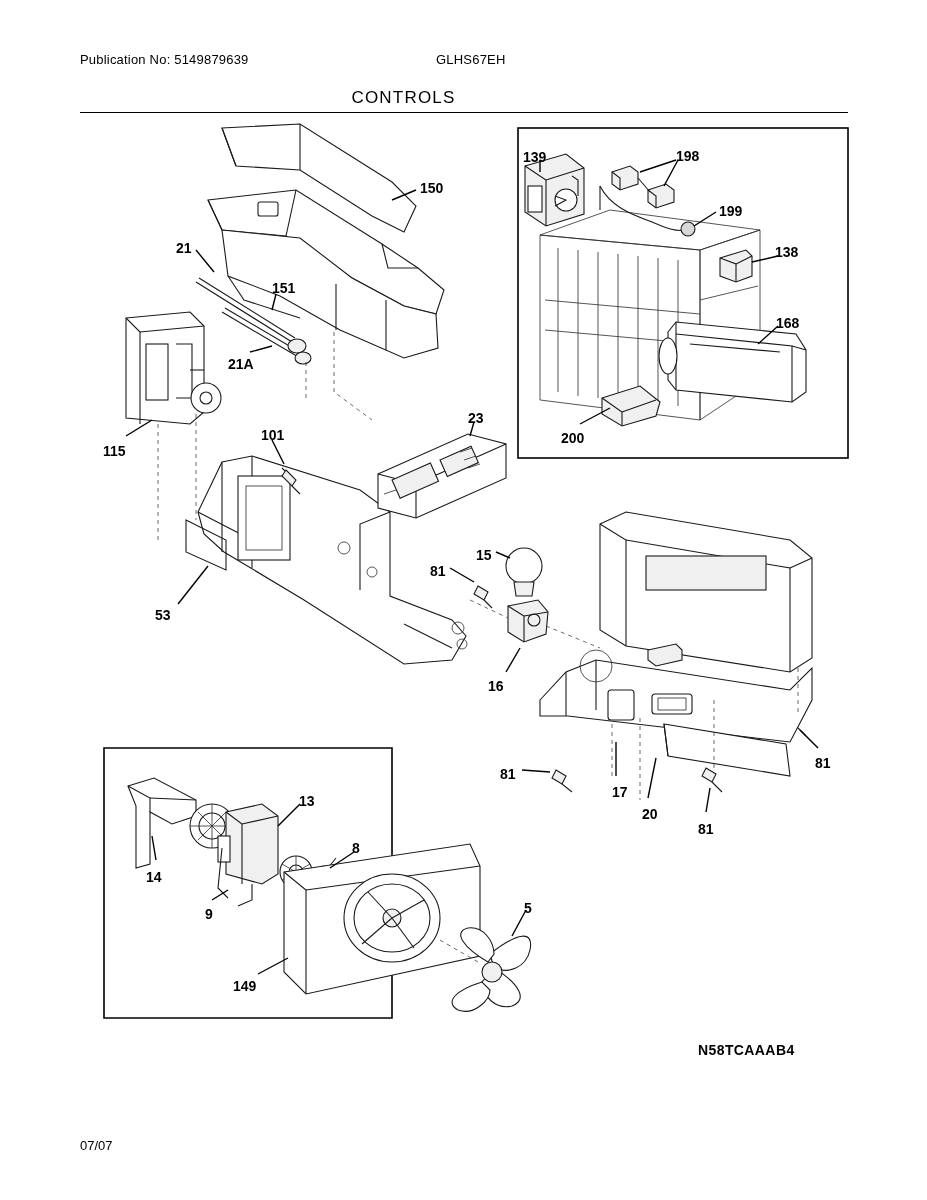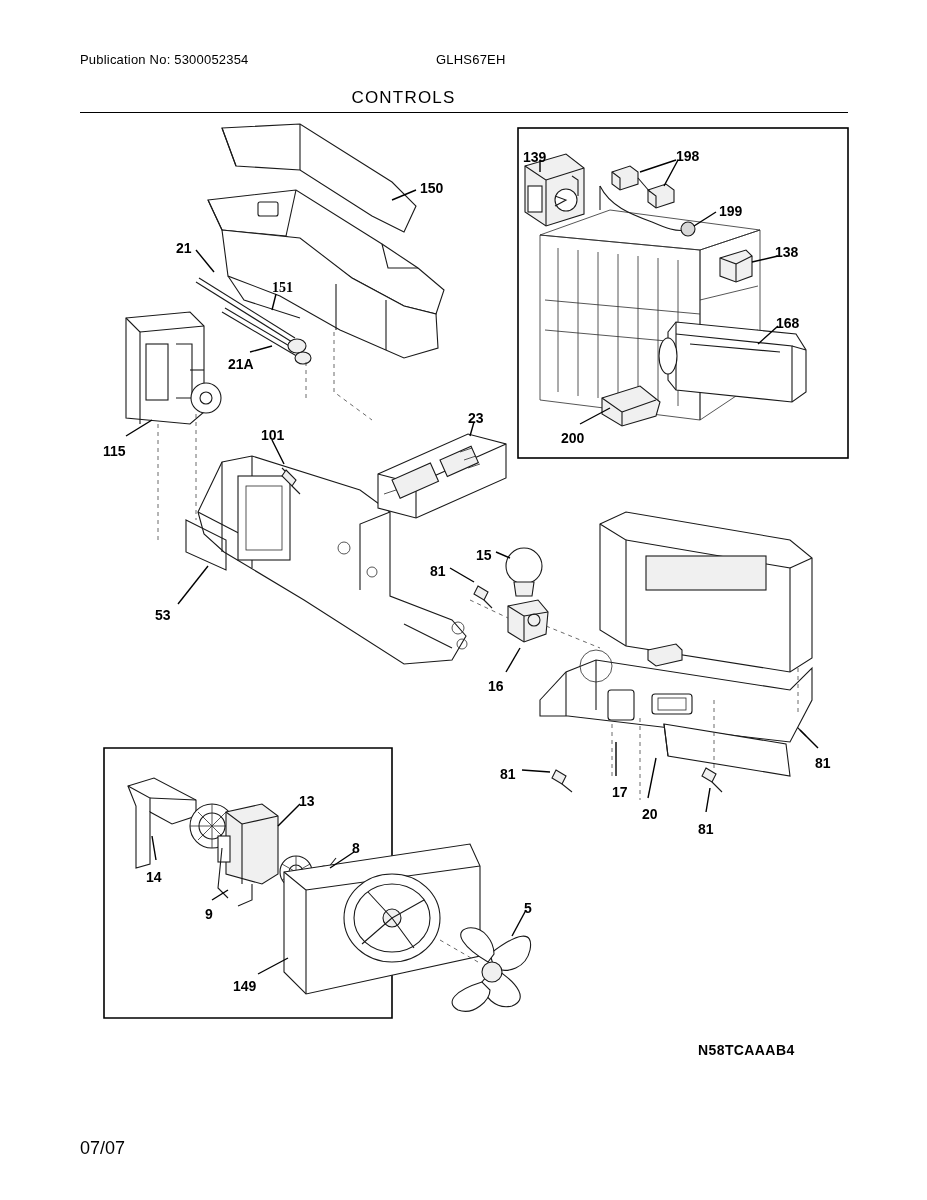--- a/index.html
+++ b/index.html
@@ -50,21 +50,21 @@
     left: 80px;
     top: 112px;
     width: 768px;
     height: 1px;
     background: #000000;
   }
   .footer-date {
     position: absolute;
     left: 80px;
     top: 1138px;
-    font-size: 18px;
+    font-size: 13px;
   }
   .footer-page {
     position: absolute;
     left: 0;
     top: 1138px;
     width: 927px;
     text-align: center;
     font-size: 13px;
   }
   .diagram-code {
@@ -96,21 +96,21 @@
   .art .fillw { fill: #ffffff; stroke: #1a1a1a; stroke-width: 1.1; }
   .art .fillg { fill: #f0f0f0; stroke: #1a1a1a; stroke-width: 1.1; }
   .art .filld { fill: #d8d8d8; stroke: #1a1a1a; stroke-width: 1.1; }
   .art .lead { fill: none; stroke: #000; stroke-width: 1.4; }
 </style>
 </head>
 <body>
 
 <div class="page">
 
-  <div class="hdr-pub">Publication No: 5300052354</div>
+  <div class="hdr-pub">Publication No: 5149879639</div>
   <div class="hdr-model">GLHS67EH</div>
   <div class="hdr-title">CONTROLS</div>
   <div class="hdr-rule"></div>
 
   <svg class="art" viewBox="0 0 927 1200">
 
     <rect class="box" x="518" y="128" width="330" height="330"></rect>
 
     <path class="ln-thin" d="M540 235 L540 400 L700 420 L700 250 Z"></path>
     <path class="ln-thin" d="M540 235 L610 210 L760 230 L700 250 Z"></path>
@@ -324,21 +324,21 @@
     <path class="lead" d="M300 804 L278 826"></path>
     <path class="lead" d="M156 860 L152 836"></path>
     <path class="lead" d="M212 900 L228 890"></path>
     <path class="lead" d="M354 852 L330 868"></path>
     <path class="lead" d="M258 974 L288 958"></path>
     <path class="lead" d="M526 910 L512 936"></path>
   </svg>
 
   <div class="callout" style="left:420px; top:180px;">150</div>
   <div class="callout" style="left:176px; top:240px;">21</div>
-  <div class="callout" style="left:272px; top:280px;font-family:Liberation Serif, serif;">151</div>
+  <div class="callout" style="left:272px; top:280px;">151</div>
   <div class="callout" style="left:228px; top:356px;">21A</div>
   <div class="callout" style="left:103px; top:443px;">115</div>
   <div class="callout" style="left:261px; top:427px;">101</div>
   <div class="callout" style="left:468px; top:410px;">23</div>
   <div class="callout" style="left:155px; top:607px;">53</div>
   <div class="callout" style="left:476px; top:547px;">15</div>
   <div class="callout" style="left:430px; top:563px;">81</div>
   <div class="callout" style="left:488px; top:678px;">16</div>
   <div class="callout" style="left:500px; top:766px;">81</div>
   <div class="callout" style="left:612px; top:784px;">17</div>

